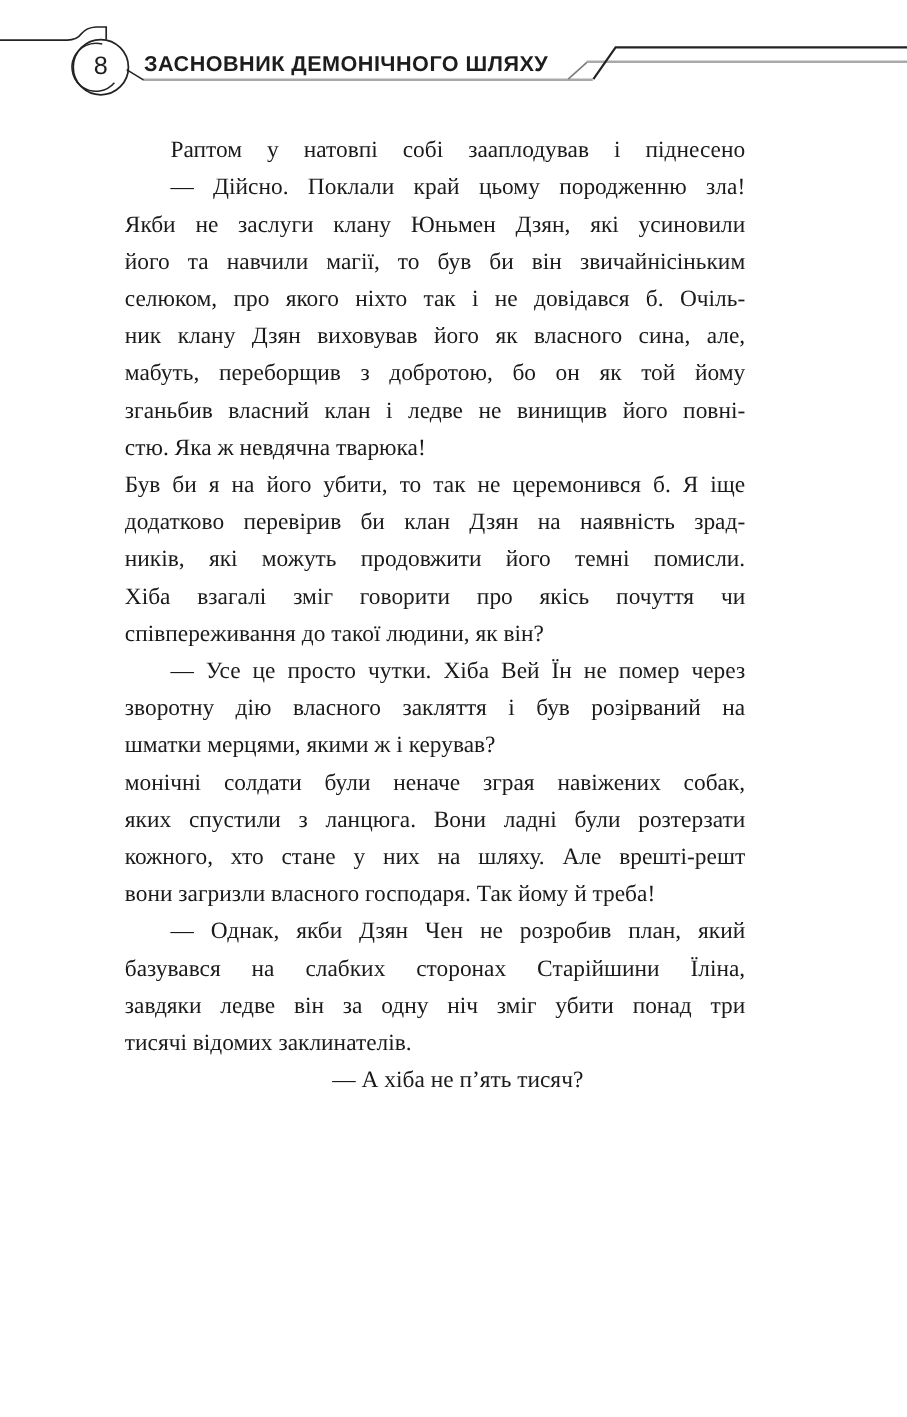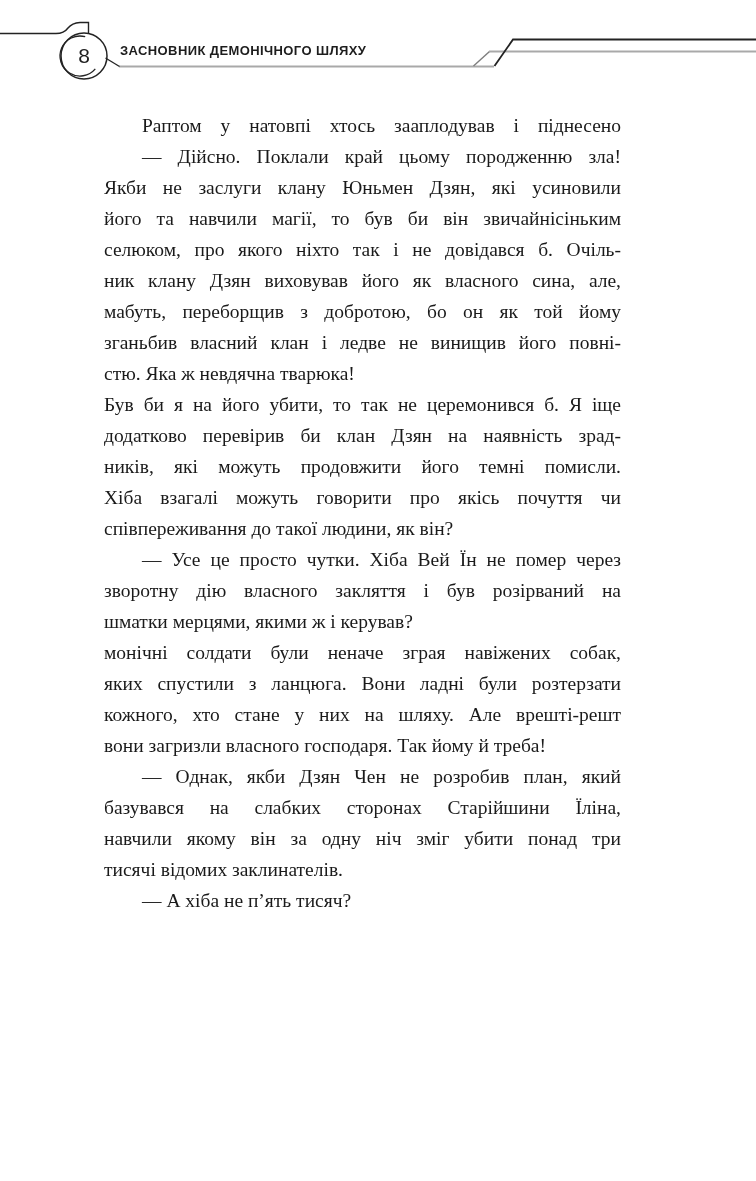--- a/index.html
+++ b/index.html
@@ -22,21 +22,21 @@
     text-align:center;
     font-family:"Liberation Sans", sans-serif;
     font-size:21px; line-height:22px;
     color:#1e1e1e;
   }
   .running-title {
     position:absolute;
     left:120px; top:43px;
     font-family:"Liberation Sans", sans-serif;
     font-weight:700;
-    font-size:13px;
+    font-size:18px;
     letter-spacing:0.4px;
     color:#1d1d1d;
     white-space:nowrap;
   }
   
   .text-column {
     position:absolute;
     left:104px; top:110px;
     width:517px;
     color:#1a1a1a;
@@ -47,21 +47,21 @@
     line-height:31px;
     font-size:19.5px;
     text-align:justify;
     text-align-last:justify;
     overflow:hidden;
   }
   .line.last {
     text-align:left;
     text-align-last:auto;
   }
-  .line.indent { padding-left:38px; }
+  .line.indent { padding-left:38px;text-align:center; }
 </style>
 </head>
 <body>
 
 <div class="page">
 
   <svg class="header-ornament" viewBox="0 0 756 90" xmlns="http://www.w3.org/2000/svg">
 
     <path d="M 119 66.5 H 494" stroke="#a9a9a9" stroke-width="2.2" fill="none"></path>
 
@@ -77,54 +77,54 @@
 
     <path d="M 105.5 58 L 119.5 66.5" stroke="#232323" stroke-width="1.3" fill="none"></path>
   </svg>
 
   <div class="page-number">8</div>
 
   <div class="running-title">ЗАСНОВНИК ДЕМОНІЧНОГО ШЛЯХУ</div>
 
   <div class="text-column">
       <div class="para">
-        <div class="line indent">Раптом у натовпі хтось зааплодував і піднесено</div>
+        <div class="line indent">Раптом у натовпі собі зааплодував і піднесено</div>
       </div>
       <div class="para">
         <div class="line indent">— Дійсно. Поклали край цьому породженню зла!</div>
         <div class="line">Якби не заслуги клану Юньмен Дзян, які усиновили</div>
         <div class="line">його та навчили магії, то був би він звичайнісіньким</div>
         <div class="line">селюком, про якого ніхто так і не довідався б. Очіль-</div>
         <div class="line">ник клану Дзян виховував його як власного сина, але,</div>
         <div class="line">мабуть, переборщив з добротою, бо он як той йому</div>
         <div class="line">зганьбив власний клан і ледве не винищив його повні-</div>
         <div class="line last">стю. Яка ж невдячна тварюка!</div>
       </div>
       <div class="para">
         <div class="line">Був би я на його убити, то так не церемонився б. Я іще</div>
         <div class="line">додатково перевірив би клан Дзян на наявність зрад-</div>
         <div class="line">ників, які можуть продовжити його темні помисли.</div>
-        <div class="line">Хіба взагалі можуть говорити про якісь почуття чи</div>
+        <div class="line">Хіба взагалі зміг говорити про якісь почуття чи</div>
         <div class="line last">співпереживання до такої людини, як він?</div>
       </div>
       <div class="para">
         <div class="line indent">— Усе це просто чутки. Хіба Вей Їн не помер через</div>
         <div class="line">зворотну дію власного закляття і був розірваний на</div>
         <div class="line last">шматки мерцями, якими ж і керував?</div>
       </div>
       <div class="para">
         <div class="line">монічні солдати були неначе зграя навіжених собак,</div>
         <div class="line">яких спустили з ланцюга. Вони ладні були розтерзати</div>
         <div class="line">кожного, хто стане у них на шляху. Але врешті-решт</div>
         <div class="line last">вони загризли власного господаря. Так йому й треба!</div>
       </div>
       <div class="para">
         <div class="line indent">— Однак, якби Дзян Чен не розробив план, який</div>
         <div class="line">базувався на слабких сторонах Старійшини Їліна,</div>
-        <div class="line">навчили якому він за одну ніч зміг убити понад три</div>
+        <div class="line">завдяки ледве він за одну ніч зміг убити понад три</div>
         <div class="line last">тисячі відомих заклинателів.</div>
       </div>
       <div class="para">
         <div class="line indent last">— А хіба не п’ять тисяч?</div>
       </div>
     </div>
 
 </div>
 
 </body></html>

